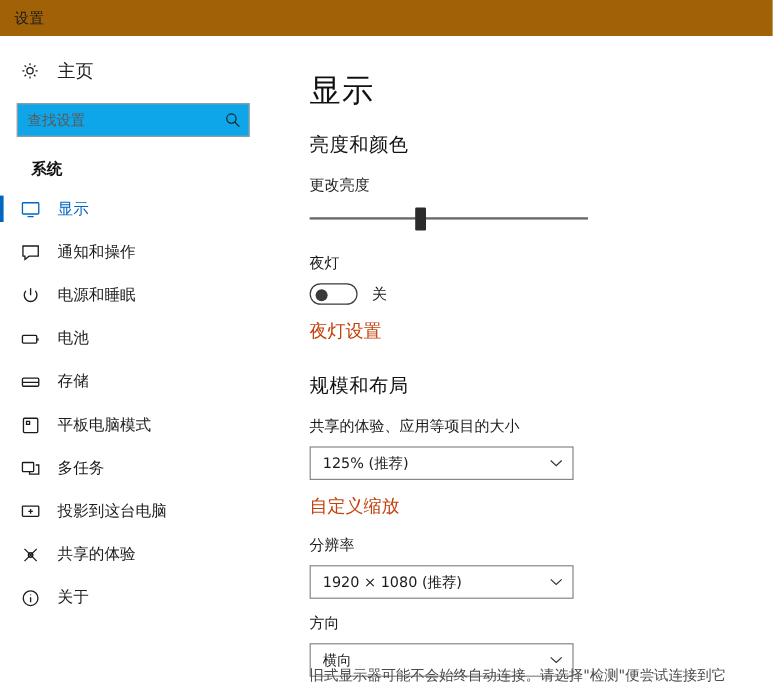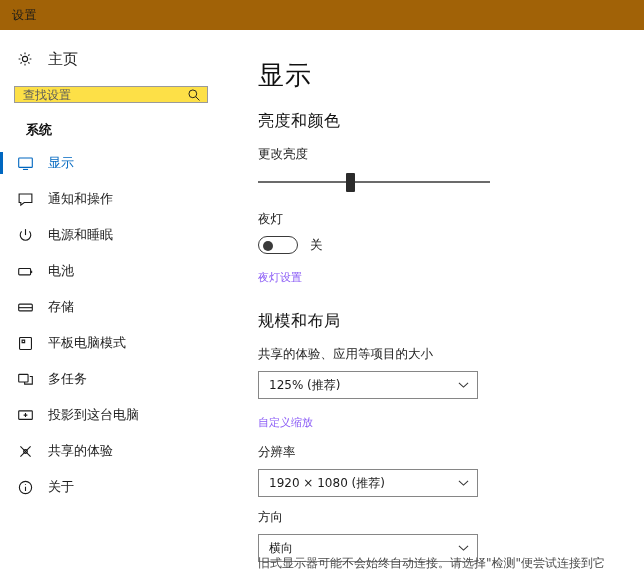--- a/index.html
+++ b/index.html
@@ -54,25 +54,25 @@
     width: 22px; height: 22px;
     display: flex; align-items: center; justify-content: center;
     margin-right: 12px;
   }
   .home-row .label {
     font-size: 15px;
     color: #1c1c1c;
   }
   .search-wrap {
     margin: 10px 28px 0 14px;
-    height: 17px;
+    height: 28px;
     border: 1px solid #9a9a9a;
     display: flex;
     align-items: center;
-    background: #fde047;
+    background: #0ea5e9;
   }
   .search-wrap input {
     border: none;
     outline: none;
     flex: 1 1 auto;
     font-size: 12px;
     padding: 0 6px 0 8px;
     color: #333;
     font-family: "DejaVu Sans", "Liberation Sans", sans-serif;
     background: transparent;
@@ -181,22 +181,22 @@
     width: 10px; height: 10px;
     border-radius: 50%;
     background: #3a3a3a;
   }
   .toggle-text {
     font-size: 12.5px;
     color: #1b1b1b;
     margin-left: 12px;
   }
   .link {
-    font-size: 11px;
-    color: #8b5cf6;
+    font-size: 15px;
+    color: #c2410c;
     text-decoration: none;
     display: inline-block;
   }
   .spacer-lg { height: 26px; }
   .combo {
     width: 220px;
     height: 28px;
     border: 1px solid #868686;
     background: #ffffff;
     display: flex;

